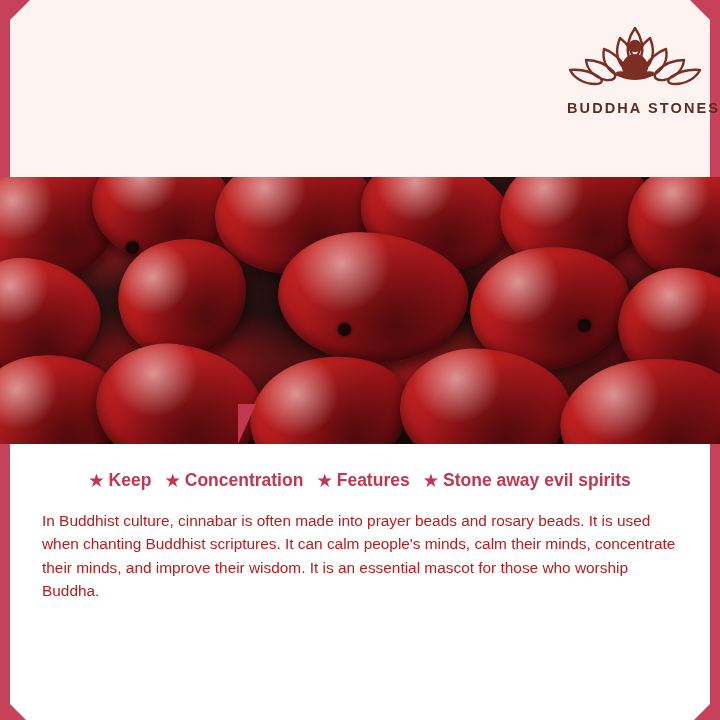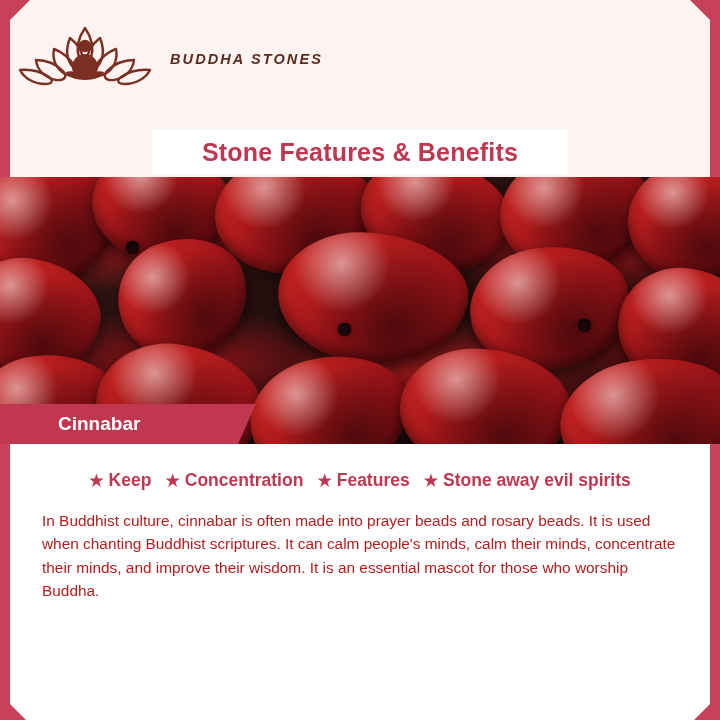--- a/index.html
+++ b/index.html
@@ -47,23 +47,22 @@
     top: 0; right: 0;
     width: 10px; height: 182px;
     background: #c7415a;
   }
 
   
   .logo-wrap {
     position: absolute;
     top: 18px; left: 0; right: 0;
     display: flex;
-    flex-direction: row;
-    align-items: center;
-    font-style: italic;
+    flex-direction: column;
+    align-items: flex-end;
   }
   .logo-mark { width: 170px; height: 78px; display: block; }
   .logo-text {
     margin-top: 4px;
     font-size: 14.5px;
     letter-spacing: 2.1px;
     color: #5b2b20;
     font-weight: 700;
   }
 
@@ -227,23 +226,20 @@
         <g fill="#7a2f22">
 
           <circle cx="85" cy="28" r="6.2"></circle>
           <path d="M85 36 C78 36 73 41 72 48 C71 54 76 58 85 58 C94 58 99 54 98 48 C97 41 92 36 85 36 Z"></path>
           <path d="M66 54 C72 52 78 55 85 55 C92 55 98 52 104 54 C104 58 96 62 85 62 C74 62 66 58 66 54 Z"></path>
         </g>
       </svg>
       <div class="logo-text">BUDDHA STONES</div>
     </div>
 
-    <div class="title-ribbon">
-      <span class="title-text">Stone Features &amp; Benefits</span>
-    </div>
   </div>
 
   <div class="hero">
     <div class="hero-bg"></div>
 
     <div class="rock" style="left:-30px;  top:-14px; width:150px; height:120px; transform:rotate(-12deg);"></div>
     <div class="rock" style="left:92px;   top:-26px; width:140px; height:110px; transform:rotate(8deg);"></div>
     <div class="rock" style="left:215px;  top:-22px; width:160px; height:118px; transform:rotate(-4deg);"></div>
     <div class="rock" style="left:360px;  top:-18px; width:150px; height:112px; transform:rotate(14deg);"></div>
     <div class="rock" style="left:500px;  top:-24px; width:150px; height:118px; transform:rotate(-9deg);"></div>
@@ -259,23 +255,20 @@
     <div class="rock" style="left:96px;   top:168px; width:165px; height:126px; transform:rotate(9deg);"></div>
     <div class="rock" style="left:250px;  top:180px; width:160px; height:120px; transform:rotate(-11deg);"></div>
     <div class="rock" style="left:400px;  top:172px; width:170px; height:124px; transform:rotate(4deg);"></div>
     <div class="rock" style="left:560px;  top:182px; width:180px; height:122px; transform:rotate(-8deg);"></div>
 
     <div class="hole" style="left:338px; top:146px;"></div>
     <div class="hole" style="left:578px; top:142px;"></div>
     <div class="hole" style="left:126px; top:64px;"></div>
   </div>
 
-  <div class="name-tab">
-    <span class="tab-text">Cinnabar</span>
-  </div>
   <div class="name-tab-notch"></div>
 
   <div class="body-panel">
     <div class="body-inner">
 
       <div class="benefits">
         <span class="benefit">
           <span class="star">★</span>
           <span>Keep</span>
         </span>

